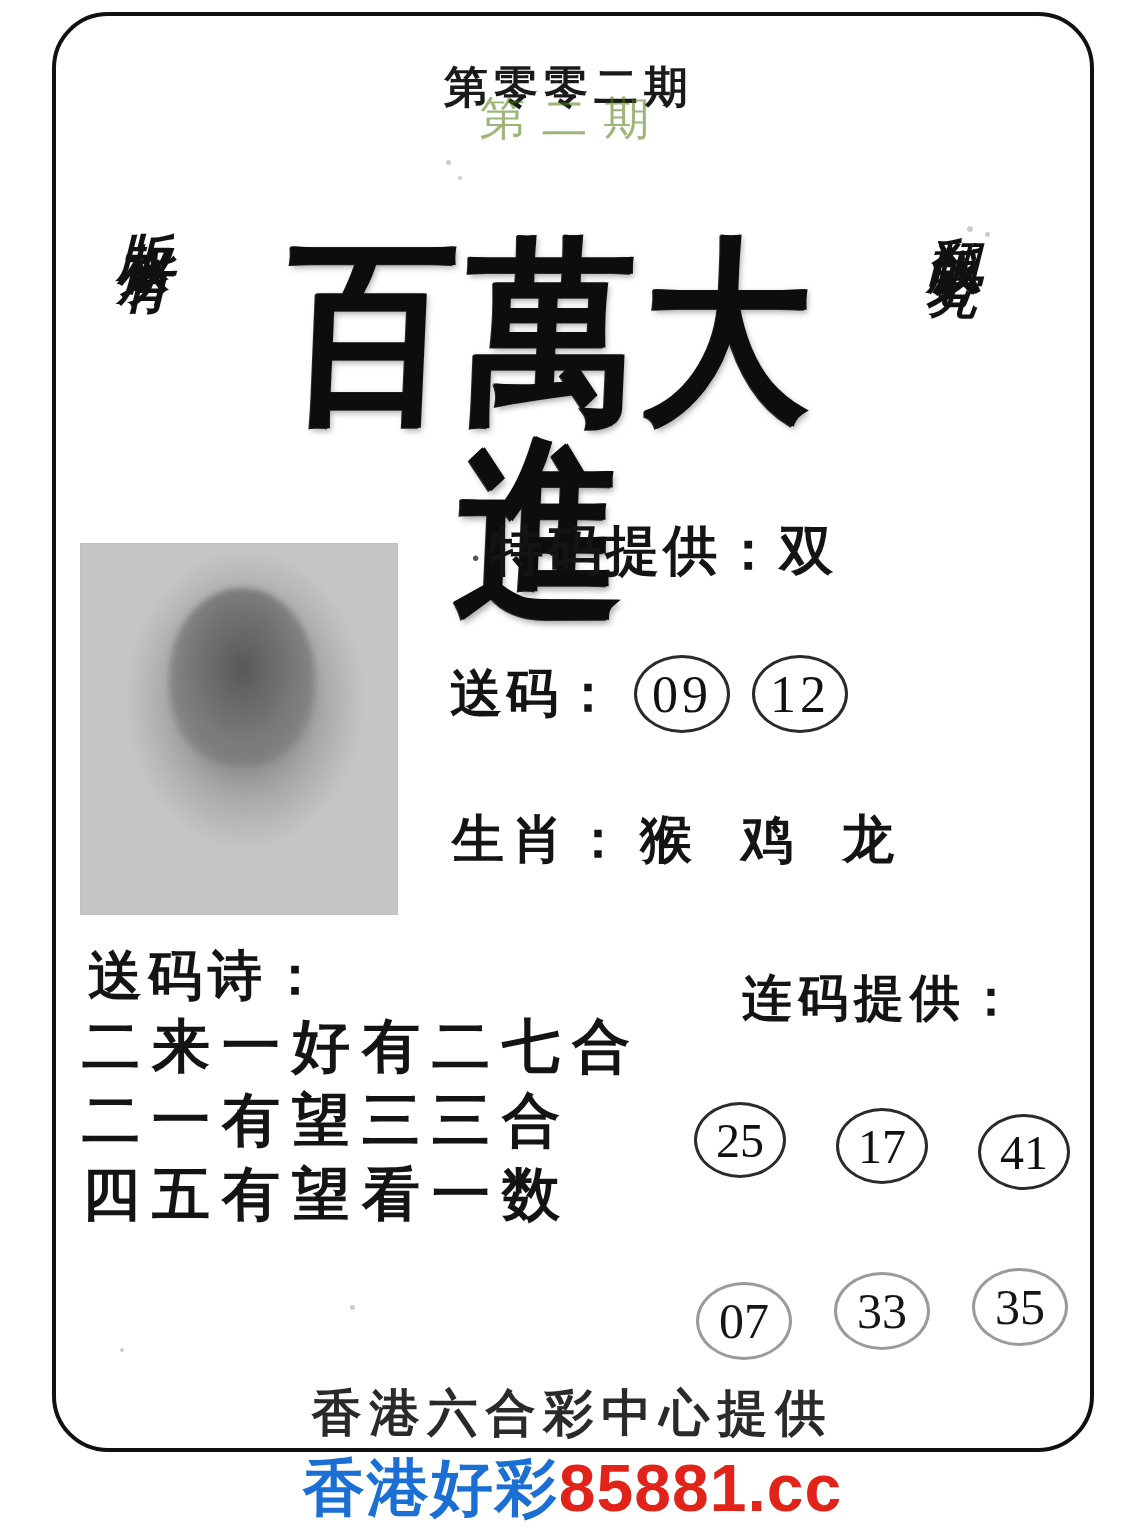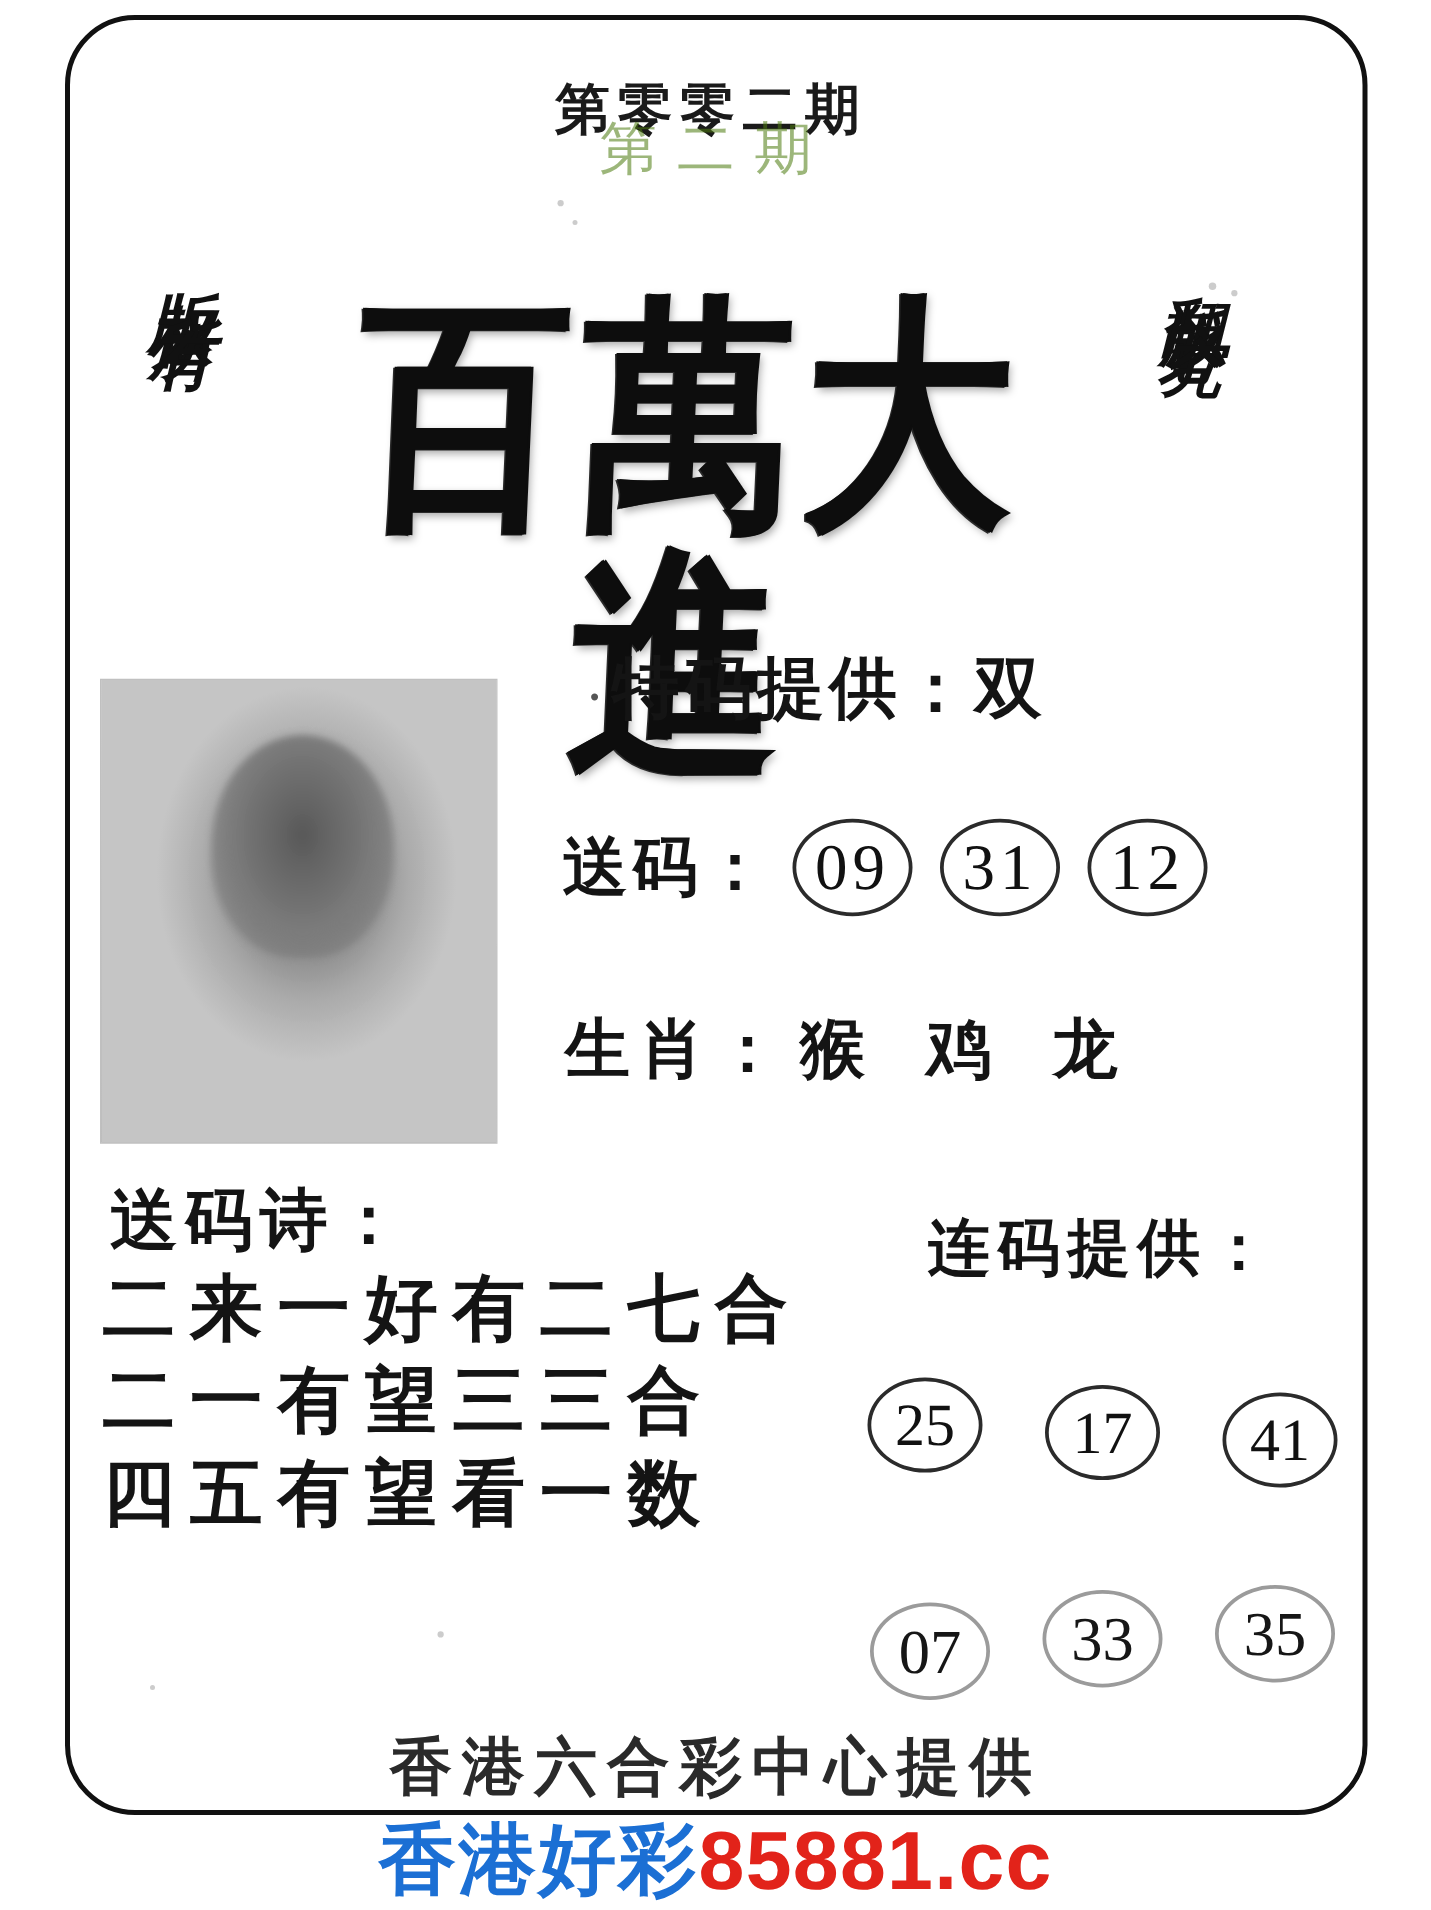--- a/index.html
+++ b/index.html
@@ -302,21 +302,20 @@
 
   <div class="brush-title">百萬大進</div>
 
   <div class="info-line special-line">
     <span class="lead-dot">·</span><span>特码提供：</span><span>双</span>
   </div>
 
   <div class="info-line send-line">
     <span>送码：</span>
     <span class="ball">09</span>
-    <span class="ball">31</span>
     <span class="ball">12</span>
   </div>
 
   <div class="info-line zodiac-line">
     <span>生肖：</span><span class="z-nums">猴 鸡 龙</span>
   </div>
 
   <div class="photo"></div>
 
   <div class="poem-title">送码诗：</div>

